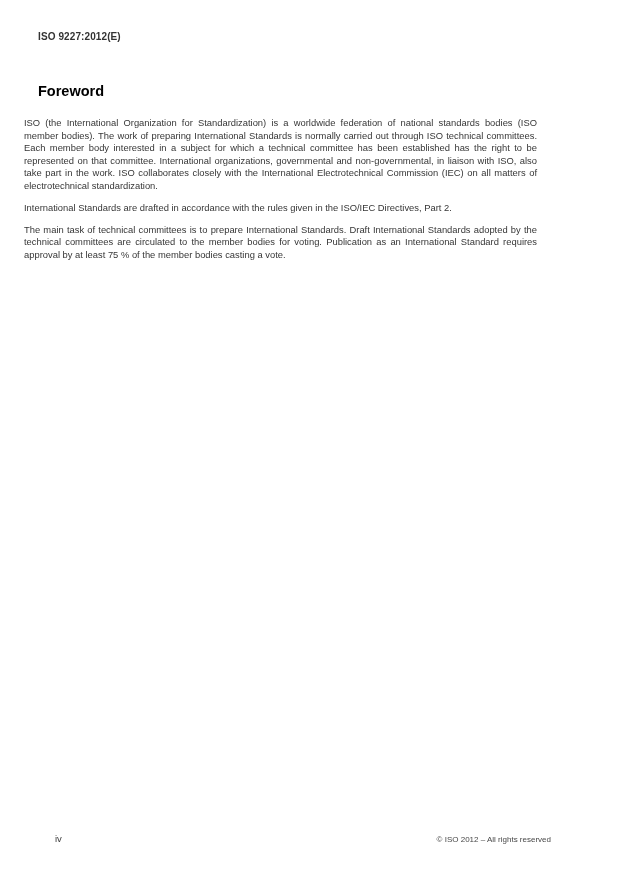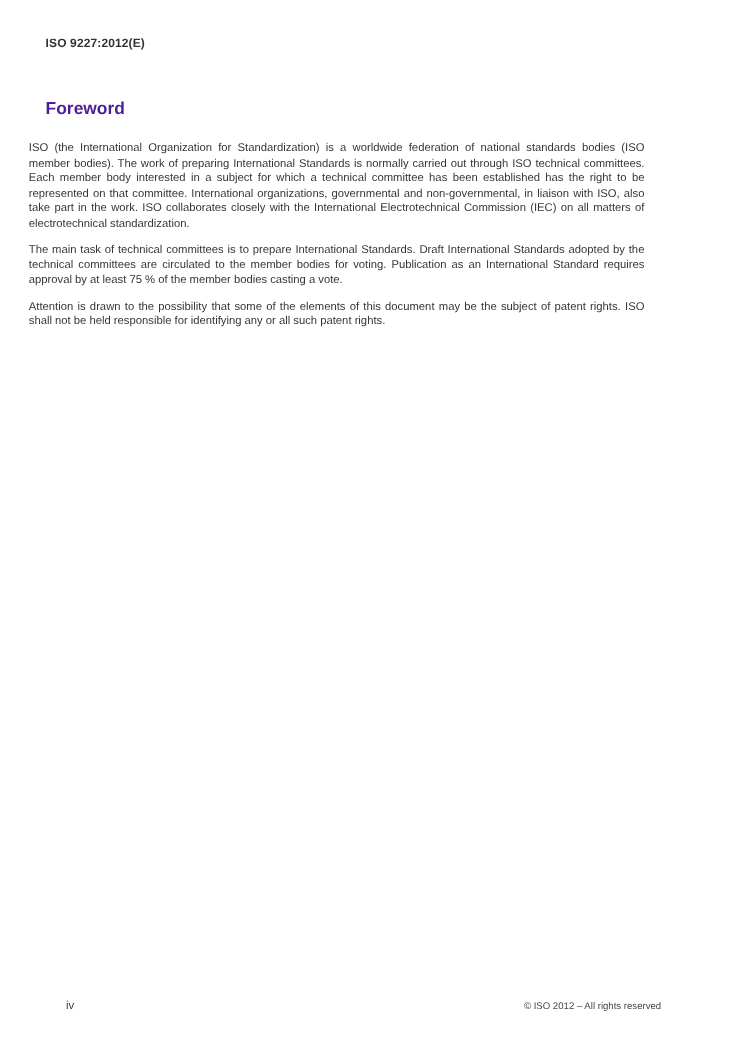--- a/index.html
+++ b/index.html
@@ -25,21 +25,21 @@
     color: #333333;
     letter-spacing: 0.1px;
   }
   .foreword-heading {
     position: absolute;
     left: 38px;
     top: 83px;
     margin: 0;
     font-size: 14.5px;
     font-weight: bold;
-    color: #4c1d95;
+    color: #000000;
     text-align: center;
   }
   .body-text {
     position: absolute;
     left: 24px;
     top: 117px;
     width: 513px;
   }
   .body-text p {
     margin: 0 0 9.5px 0;
@@ -86,24 +86,24 @@
 <div class="page">
 
   <div class="doc-ref">ISO 9227:2012(E)</div>
 
   <h1 class="foreword-heading">Foreword</h1>
 
   <div class="body-text">
 
     <p>ISO (the International Organization for Standardization) is a worldwide federation of national standards bodies (ISO member bodies). The work of preparing International Standards is normally carried out through ISO technical committees. Each member body interested in a subject for which a technical committee has been established has the right to be represented on that committee. International organizations, governmental and non-governmental, in liaison with ISO, also take part in the work. ISO collaborates closely with the International Electrotechnical Commission (IEC) on all matters of electrotechnical standardization.</p>
 
+    <p class="single">International Standards are drafted in accordance with the rules given in the ISO/IEC Directives, Part 2.</p>
 
     <p>The main task of technical committees is to prepare International Standards. Draft International Standards adopted by the technical committees are circulated to the member bodies for voting. Publication as an International Standard requires approval by at least 75 % of the member bodies casting a vote.</p>
 
-    <p>Attention is drawn to the possibility that some of the elements of this document may be the subject of patent rights. ISO shall not be held responsible for identifying any or all such patent rights.</p>
 
 
 
   </div>
 
   <div class="footer">
     <span class="page-number">iv</span>
     <span class="copyright">© ISO 2012 – All rights reserved</span>
   </div>
 

